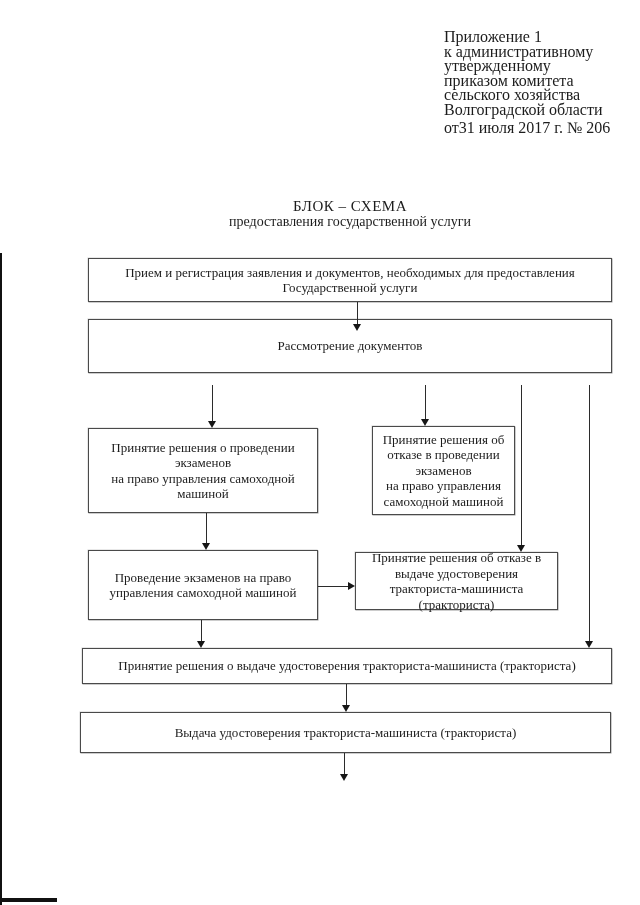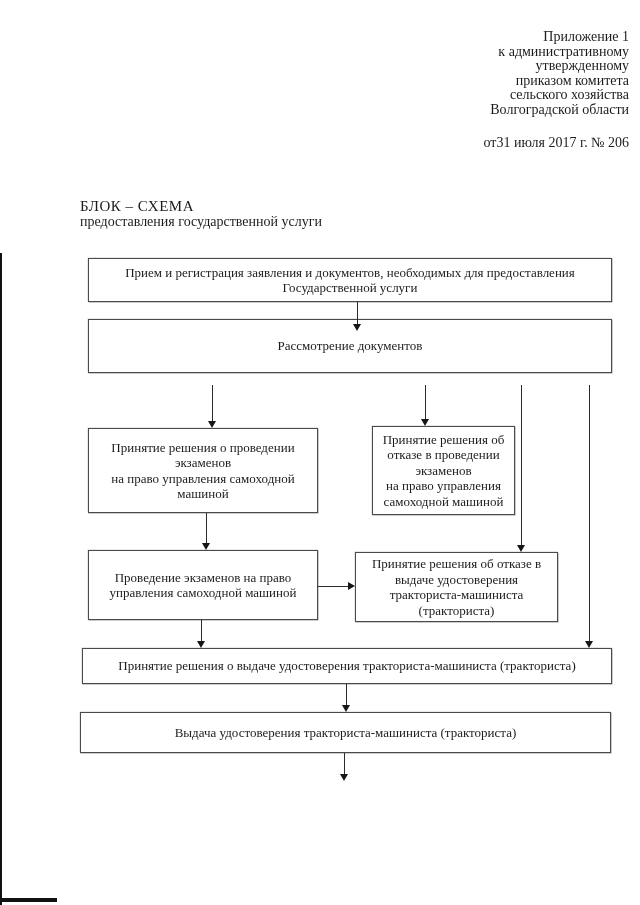--- a/index.html
+++ b/index.html
@@ -13,34 +13,33 @@
     color: #1c1c1c;
     overflow: hidden;
   }
 
   
   .annotation {
     position: absolute;
     left: 444px;
     top: 30px;
     width: 185px;
-    font-size: 14px;
+    font-size: 16px;
     line-height: 14.6px;
-    text-align: right;
   }
   .annotation .line { display: block; white-space: nowrap; }
-  .annotation .line:last-child { margin-top: 18px; }
+  .annotation .line:last-child { margin-top: 3px; }
 
   
   .title {
     position: absolute;
     left: 80px;
     top: 198px;
     width: 540px;
-    text-align: left;
+    text-align: center;
     line-height: 16px;
   }
   .title .t1 { display: block; font-size: 15px; letter-spacing: 0.5px; }
   .title .t2 { display: block; font-size: 14px; }
 
   
   .node {
     position: absolute;
     border: 1px solid #4a4a4a;
     box-shadow: 0.5px 0.5px 0 rgba(70,70,70,0.55), -0.5px -0.5px 0 rgba(120,120,120,0.35);
@@ -55,21 +54,21 @@
     box-sizing: border-box;
     padding: 14px;
   }
   .node .line { display: block; white-space: nowrap; }
 
   #node-receive            { left: 88px;  top: 258px; width: 524px; height: 44px; }
   #node-review             { left: 88px;  top: 319px; width: 524px; height: 54px; }
   #node-decide-exams       { left: 88px;  top: 428px; width: 230px; height: 85px; }
   #node-refuse-exams       { left: 372px; top: 426px; width: 143px; height: 89px; }
   #node-conduct-exams      { left: 88px;  top: 550px; width: 230px; height: 70px; }
-  #node-refuse-certificate { left: 355px; top: 552px; width: 203px; height: 70px; }
+  #node-refuse-certificate { left: 355px; top: 552px; width: 203px; height: 58px; }
   #node-issue-decision     { left: 82px;  top: 648px; width: 530px; height: 36px; }
   #node-issue-certificate  { left: 80px;  top: 712px; width: 531px; height: 41px; justify-content: center; }
   #node-issue-card         { left: 83px;  top: 781px; width: 523px; height: 35px; }
 
   
   .arrow-v { position: absolute; width: 9px; }
   .arrow-v .shaft { position: absolute; left: 4px; top: 0; bottom: 6px; width: 1px; background: #2b2b2b; }
   .arrow-v .head {
     position: absolute; left: 0; bottom: 0; width: 0; height: 0;
     border-left: 4.5px solid transparent; border-right: 4.5px solid transparent;

